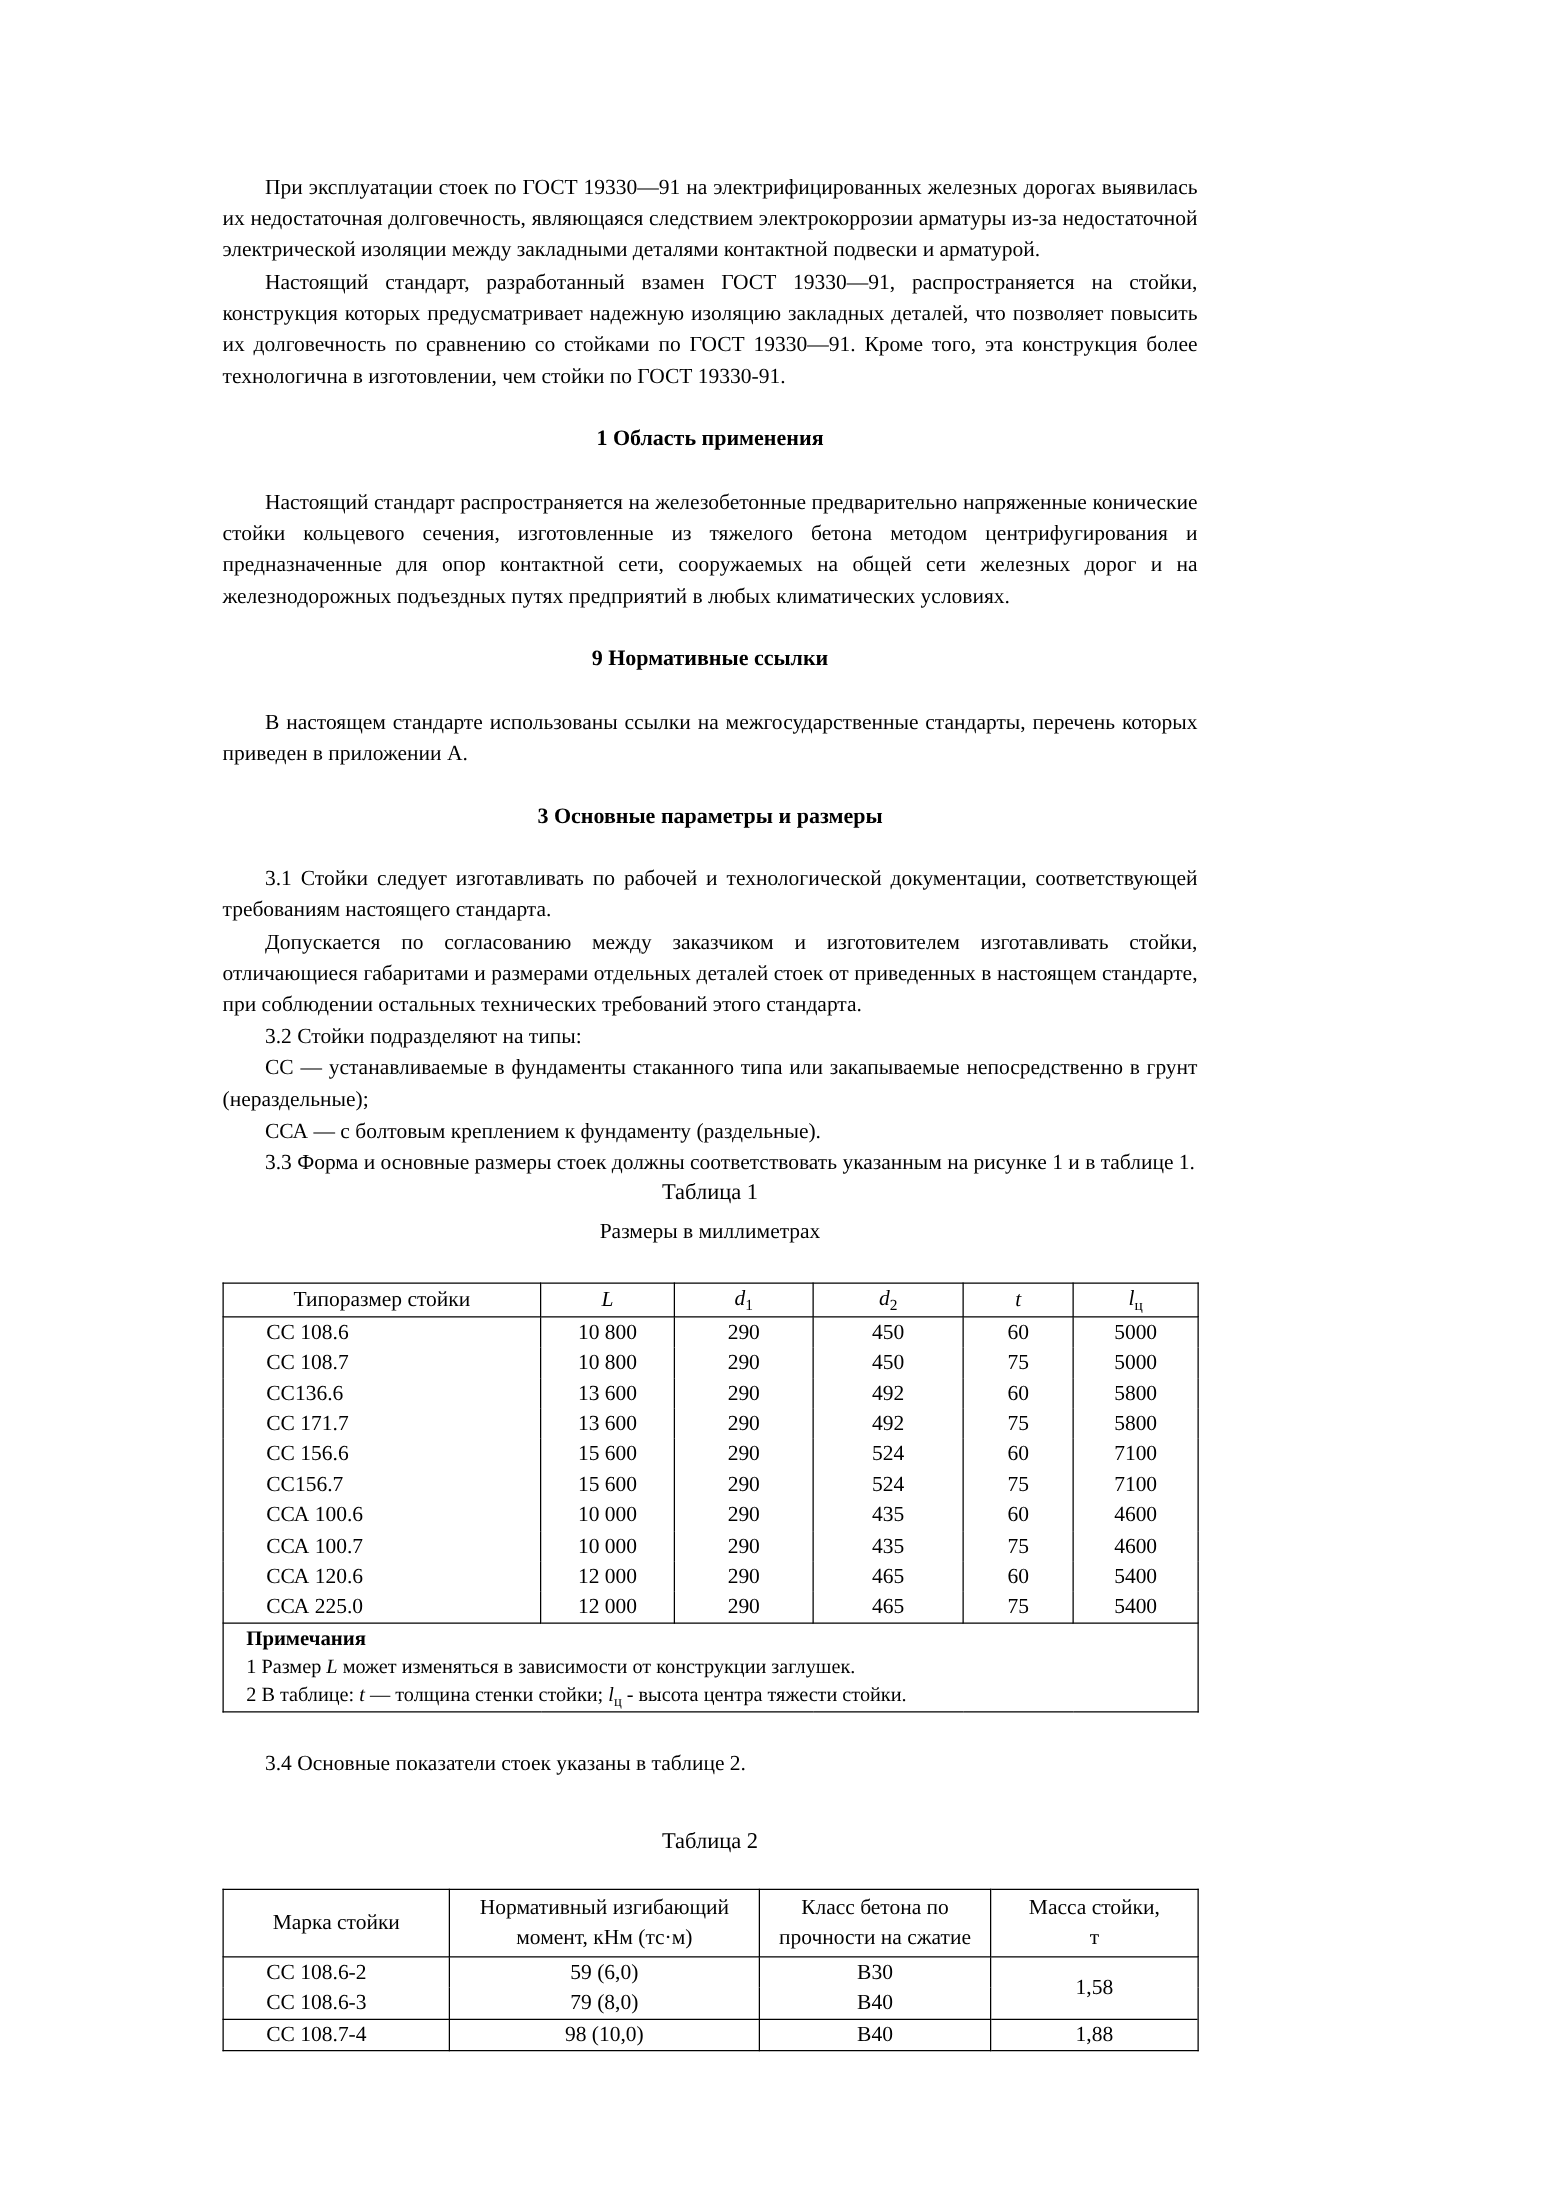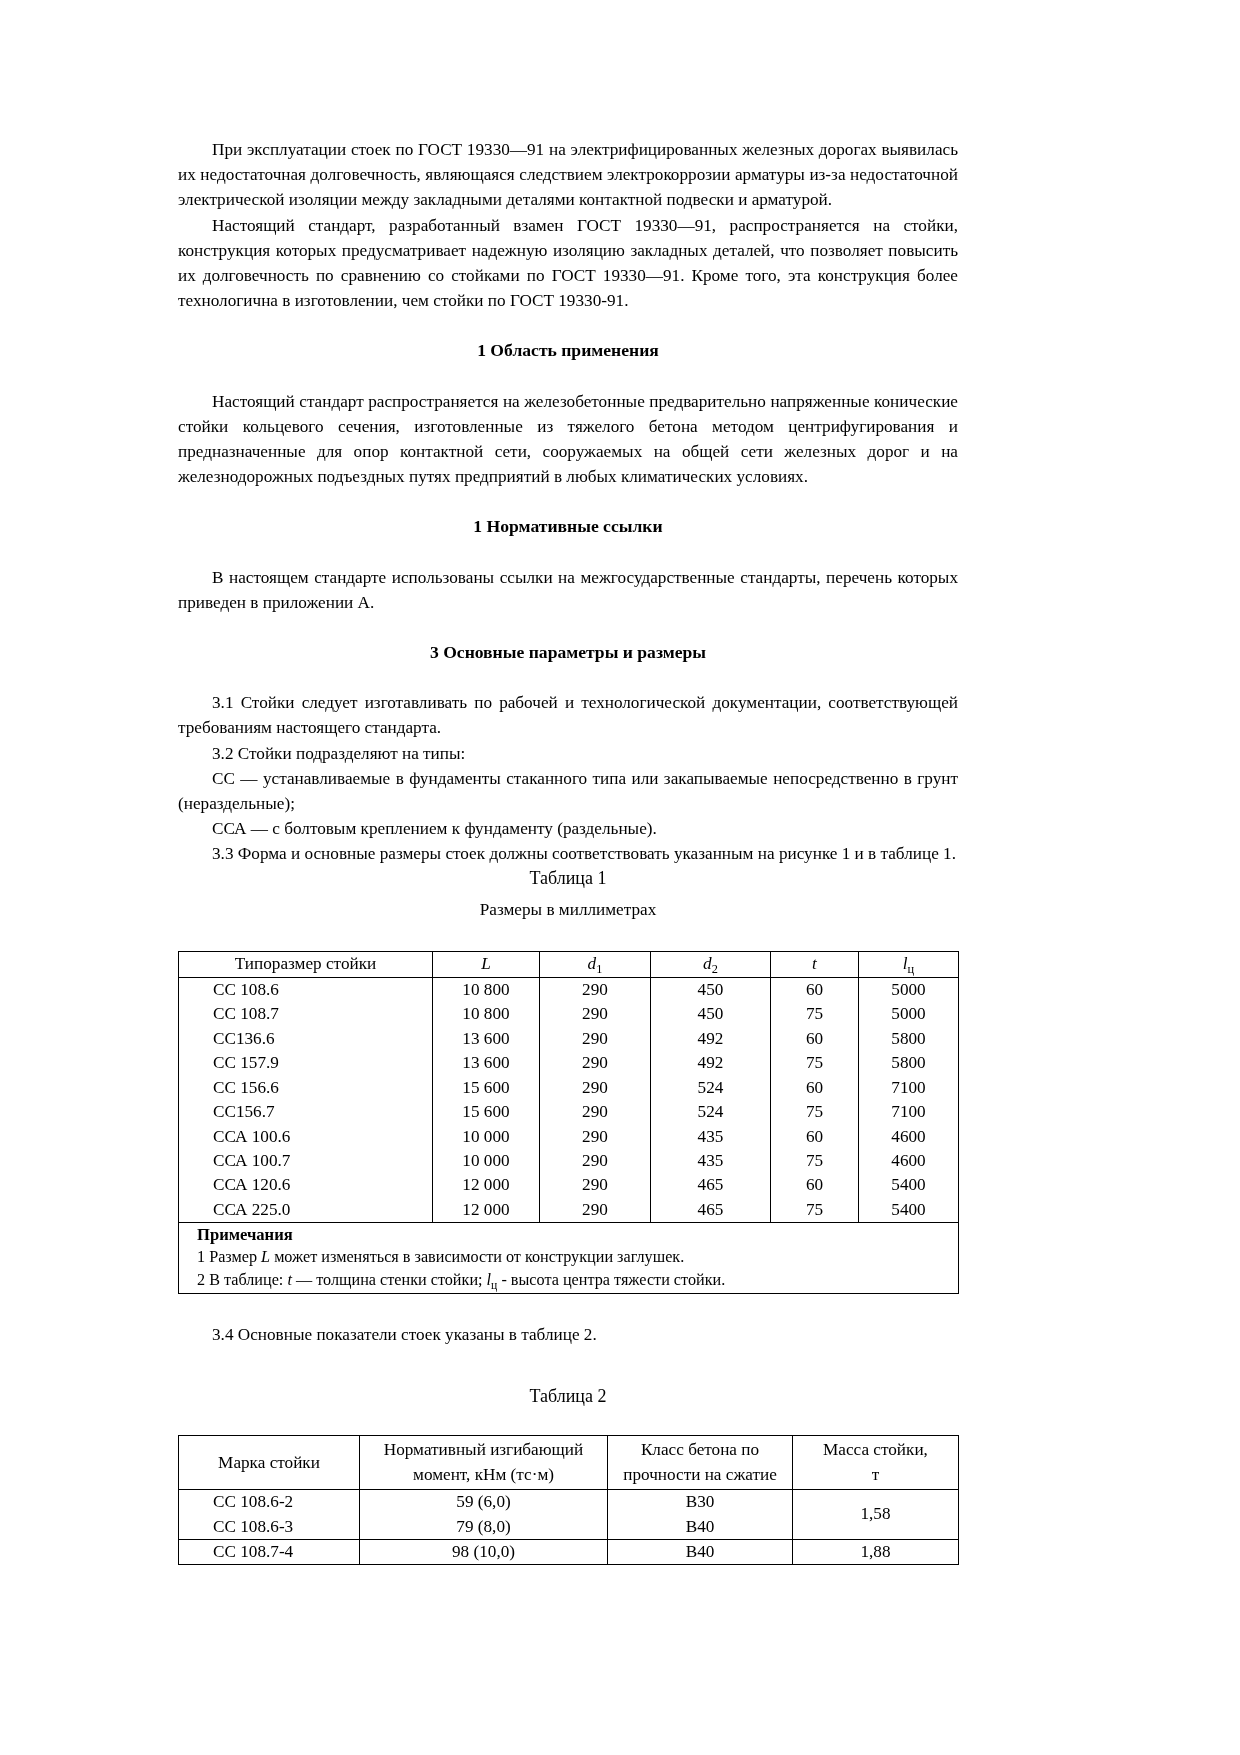--- a/index.html
+++ b/index.html
@@ -137,30 +137,31 @@
   <p class="para">При эксплуатации стоек по ГОСТ 19330—91 на электрифицированных железных дорогах выявилась их недостаточная долговечность, являющаяся следствием электрокоррозии арматуры из-за недостаточной электрической изоляции между закладными деталями контактной подвески и арматурой.</p>
   <p class="para">Настоящий стандарт, разработанный взамен ГОСТ 19330—91, распространяется на стойки, конструкция которых предусматривает надежную изоляцию закладных деталей, что позволяет повысить их долговечность по сравнению со стойками по ГОСТ 19330—91. Кроме того, эта конструкция более технологична в изготовлении, чем стойки по ГОСТ 19330-91.</p>
 
   <div class="gap-sm"></div>
   <h2 class="section-head">1 Область применения</h2>
   <div class="gap-sm"></div>
 
   <p class="para">Настоящий стандарт распространяется на железобетонные предварительно напряженные конические стойки кольцевого сечения, изготовленные из тяжелого бетона методом центрифугирования и предназначенные для опор контактной сети, сооружаемых на общей сети железных дорог и на железнодорожных подъездных путях предприятий в любых климатических условиях.</p>
 
   <div class="gap-sm"></div>
-  <h2 class="section-head">1 Нормативные ссылки</h2>
+  <h2 class="section-head">9 Нормативные ссылки</h2>
   <div class="gap-sm"></div>
 
   <p class="para">В настоящем стандарте использованы ссылки на межгосударственные стандарты, перечень которых приведен в приложении А.</p>
 
   <div class="gap-sm"></div>
   <h2 class="section-head">3 Основные параметры и размеры</h2>
   <div class="gap-sm"></div>
 
   <p class="para">3.1 Стойки следует изготавливать по рабочей и технологической документации, соответствующей требованиям настоящего стандарта.</p>
+  <p class="para">Допускается по согласованию между заказчиком и изготовителем изготавливать стойки, отличающиеся габаритами и размерами отдельных деталей стоек от приведенных в настоящем стандарте, при соблюдении остальных технических требований этого стандарта.</p>
   <p class="para">3.2 Стойки подразделяют на типы:</p>
   <p class="para">СС — устанавливаемые в фундаменты стаканного типа или закапываемые непосредственно в грунт (нераздельные);</p>
   <p class="para">ССА — с болтовым креплением к фундаменту (раздельные).</p>
   <p class="para">3.3 Форма и основные размеры стоек должны соответствовать указанным на рисунке 1 и в таблице 1.</p>
 
   <p class="tbl-label">Таблица 1</p>
   <div style="height:10px"></div>
   <p class="tbl-units">Размеры в миллиметрах</p>
   <div style="height:30px"></div>
 
@@ -202,21 +203,21 @@
         </tr>
         <tr>
           <td class="name">СС136.6</td>
           <td class="num">13 600</td>
           <td class="num">290</td>
           <td class="num">492</td>
           <td class="num">60</td>
           <td class="num">5800</td>
         </tr>
         <tr>
-          <td class="name">СС 157.9</td>
+          <td class="name">СС 171.7</td>
           <td class="num">13 600</td>
           <td class="num">290</td>
           <td class="num">492</td>
           <td class="num">75</td>
           <td class="num">5800</td>
         </tr>
         <tr>
           <td class="name">СС 156.6</td>
           <td class="num">15 600</td>
           <td class="num">290</td>

